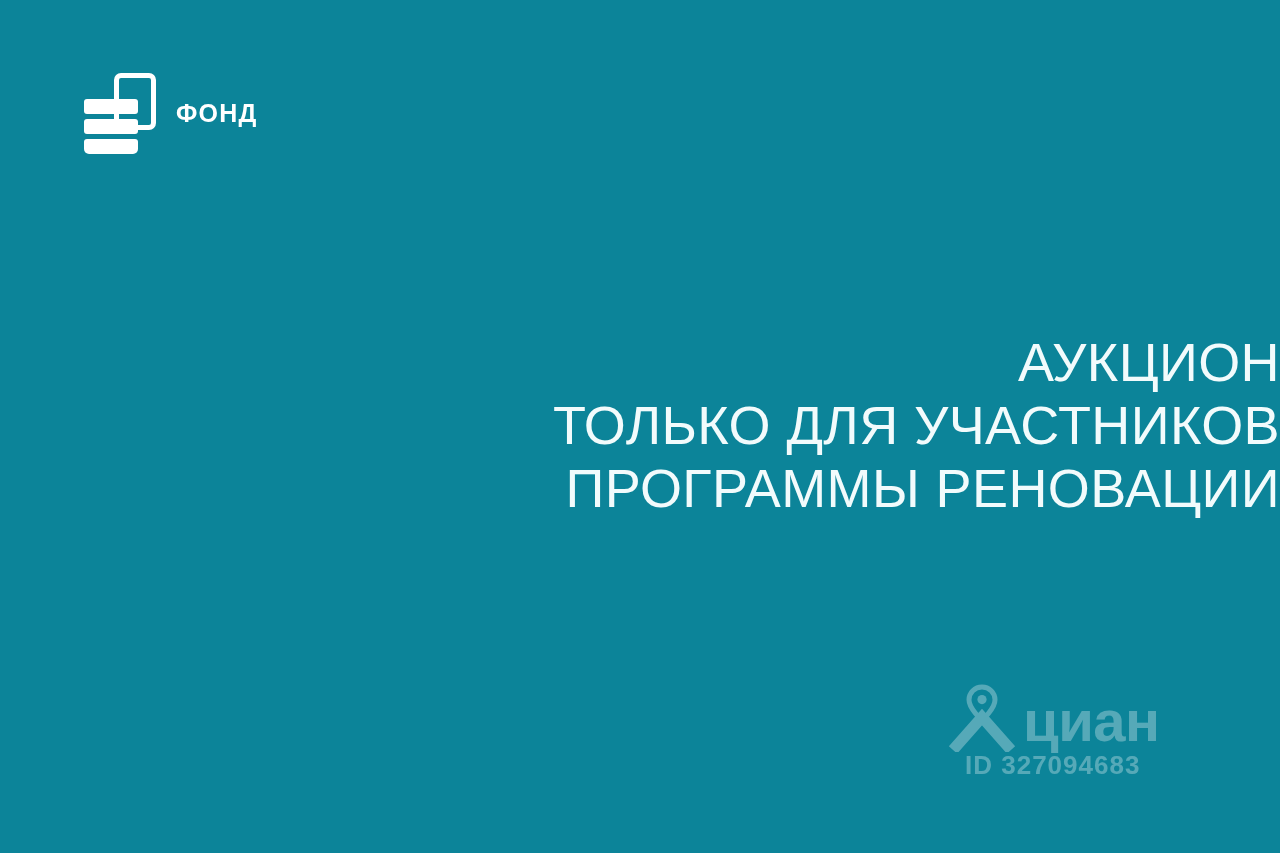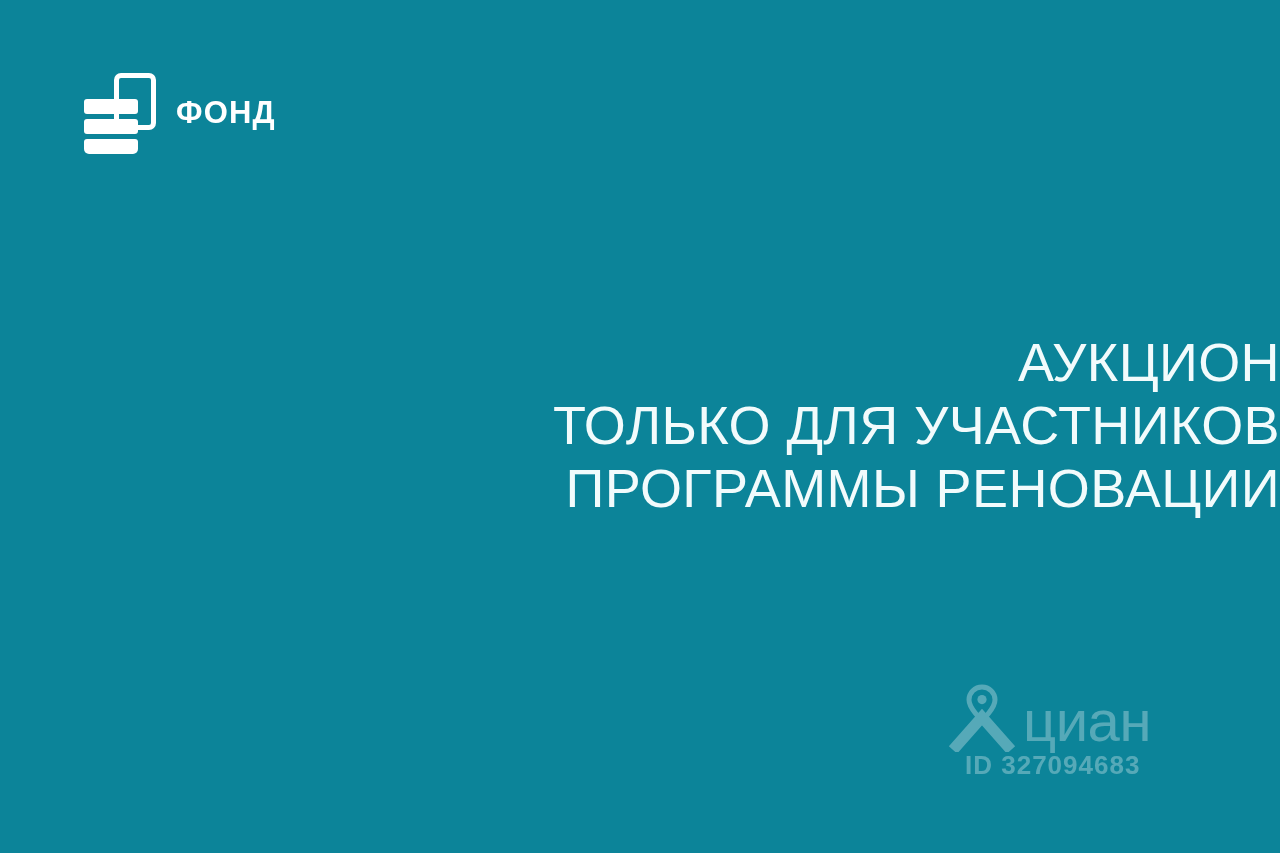--- a/index.html
+++ b/index.html
@@ -69,21 +69,21 @@
   .mark-bar.b2 { top: 20px; }
   .mark-bar.b3 { top: 40px; border-radius: 3px 3px 5px 5px; }
 
   .brand-words {
     display: flex;
     flex-direction: column;
     justify-content: center;
     color: #ffffff;
   }
   .brand-line {
-    font-size: 31px;
+    font-size: 25px;
     font-weight: 700;
     letter-spacing: 1.2px;
     line-height: 1.24;
     white-space: nowrap;
   }
 
   
   .headline {
     position: absolute;
     left: 0;
@@ -118,21 +118,21 @@
     gap: 6px;
   }
   .wm-logo {
     width: 70px;
     height: 68px;
     flex: 0 0 auto;
     display: block;
   }
   .wm-word {
     font-size: 58px;
-    font-weight: 400;
+    font-weight: 700;
     line-height: 1;
     color: #ffffff;
     letter-spacing: -0.5px;
     position: relative;
     top: -2px;
   }
   .wm-id {
     position: absolute;
     left: 18px;
     top: 66px;

